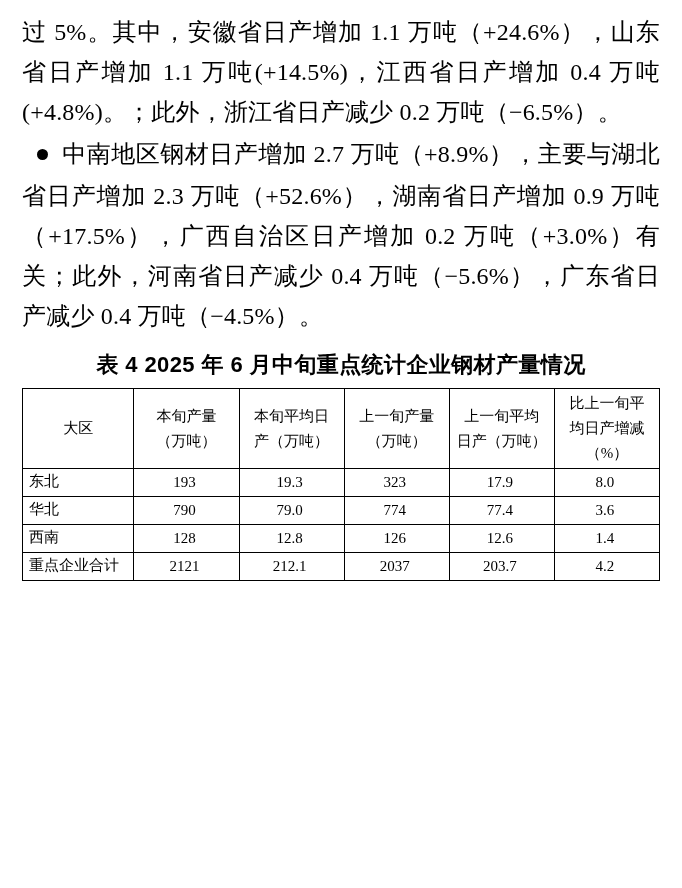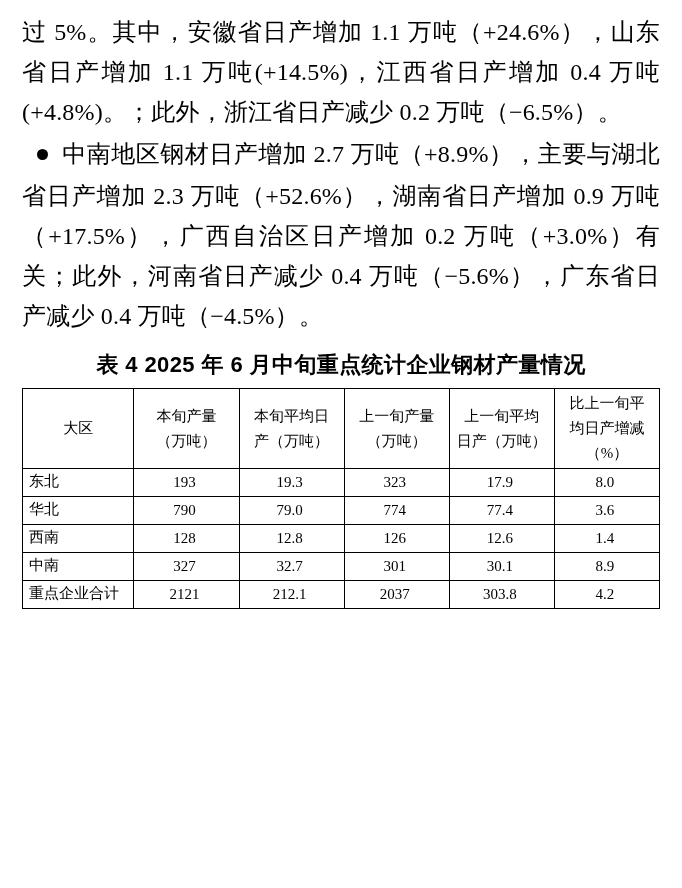--- a/index.html
+++ b/index.html
@@ -148,31 +148,23 @@
         </tr>
         <tr>
           <td class="region">西南</td>
           <td class="num">128</td>
           <td class="num">12.8</td>
           <td class="num">126</td>
           <td class="num">12.6</td>
           <td class="num">1.4</td>
         </tr>
         <tr>
-          <td class="region">中南</td>
-          <td class="num">327</td>
-          <td class="num">32.7</td>
-          <td class="num">301</td>
-          <td class="num">30.1</td>
-          <td class="num">8.9</td>
-        </tr>
-        <tr>
           <td class="region">重点企业合计</td>
           <td class="num">2121</td>
           <td class="num">212.1</td>
           <td class="num">2037</td>
-          <td class="num">303.8</td>
+          <td class="num">203.7</td>
           <td class="num">4.2</td>
         </tr>
       </tbody>
   </table>
 
 </div>
 
 </body></html>

